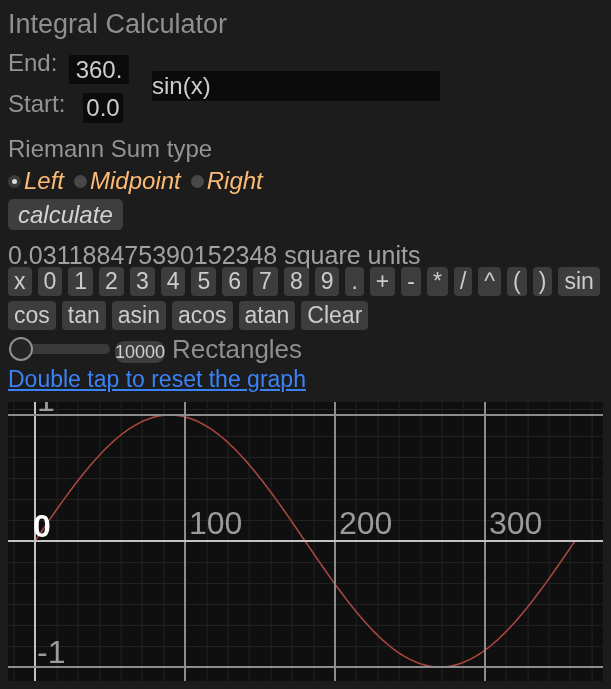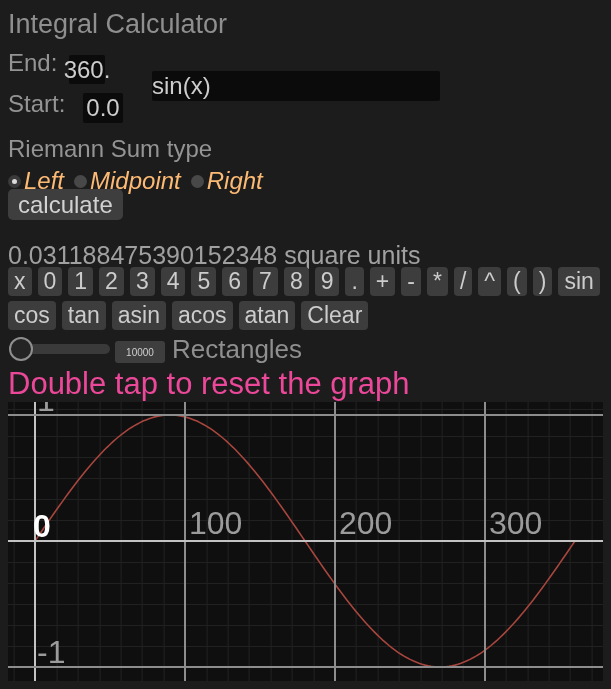--- a/index.html
+++ b/index.html
@@ -16,45 +16,45 @@
        display:flex;align-items:center;justify-content:center;padding:0 6px;height:29px;}
   .calc-btn{height:31px;font-size:24px;padding:0 10px;border-radius:5px;background:#3e3e3e;color:#d2d2d2;}
   .row{display:flex;gap:6px;}
   .radio-row{display:flex;align-items:center;gap:10px;}
   .radio-opt{display:flex;align-items:center;gap:3px;}
   .radio-circle{width:13px;height:13px;border-radius:50%;background:#484848;position:relative;flex:none;}
   .radio-circle.sel{background:#3a3a3a;}
   .radio-circle.sel::after{content:"";position:absolute;left:4px;top:4px;width:5px;height:5px;border-radius:50%;background:#dcdcdc;}
   .radio-label{color:#fdba74;font-size:24px;font-style:italic;}
   .result{color:#a0a0a0;font-size:25px;}
-  .hint{color:#ec4899;font-size:31px;}
+  .hint{color:#3b82f6;font-size:23px;text-decoration:underline;}
   .slider-track{background:#3a3a3a;border-radius:5px;}
   .slider-handle{width:24px;height:24px;border-radius:50%;background:#242424;border:2px solid #8f8f8f;box-sizing:border-box;}
-  .slider-val{background:#3e3e3e;color:#cfcfcf;font-size:10px;border-radius:3px;display:flex;align-items:center;justify-content:center;}
+  .slider-val{background:#3e3e3e;color:#cfcfcf;font-size:18px;border-radius:9px;display:flex;align-items:center;justify-content:center;}
   .rect-lbl{color:#8f8f8f;font-size:26px;}
   #graph{left:8px;top:402px;width:595px;height:279px;overflow:hidden;
     background-color:#0f0f0f;
     background-image:
       repeating-linear-gradient(to right,#212121 0 1px,transparent 1px 21.4px),
       repeating-linear-gradient(to bottom,#212121 0 1px,transparent 1px 21px);
     background-position:5.6px 0,0 13px;}
   .gridline-v{position:absolute;top:0;bottom:0;width:2px;background:#8d8d8d;}
   .gridline-h{position:absolute;left:0;right:0;height:2px;background:#8d8d8d;}
   .axisline{background:#c3c3c3;}
   .ticklabel{position:absolute;color:#9b9b9b;font-size:32px;line-height:1;}
   .ticklabel.origin{color:#ffffff;font-weight:bold;font-size:32px;}
   #curve{position:absolute;left:0;top:0;}
 </style>
 </head>
 <body>
 
 <div class="abs title" style="left:8px;top:9px;">Integral Calculator</div>
 
 <div class="abs lbl" style="left:8px;top:50px;">End:</div>
-<div class="abs inputbox center" style="left:69px;top:55px;width:36px;height:29px;">360.</div>
+<div class="abs inputbox center" style="left:69px;top:55px;width:60px;height:29px;">360.</div>
 
 <div class="abs inputbox left" style="left:152px;top:71px;width:288px;height:30px;">sin(x)</div>
 
 <div class="abs lbl" style="left:8px;top:91px;">Start:</div>
 <div class="abs inputbox center" style="left:83px;top:93px;width:40px;height:30px;">0.0</div>
 
 <div class="abs lbl" style="left:8px;top:136px;">Riemann Sum type</div>
 
 <div class="abs radio-row" style="left:8px;top:167px;" id="radio-group">
     <span class="radio-opt">
@@ -64,21 +64,21 @@
     <span class="radio-opt">
       <span class="radio-circle"></span>
       <span class="radio-label">Midpoint</span>
     </span>
     <span class="radio-opt">
       <span class="radio-circle"></span>
       <span class="radio-label">Right</span>
     </span>
   </div>
 
-<button class="abs btn calc-btn" style="left:8px;top:189px;">calculate</button>
+<button class="abs btn calc-btn" style="left:8px;top:199px;font-style:italic;">calculate</button>
 
 <div class="abs result" style="left:8px;top:233px;margin-top:8px;">0.031188475390152348 square units</div>
 
 <div class="abs row" style="left:8px;top:267px;" id="keypad-row1">
     <button class="btn">x</button>
     <button class="btn">0</button>
     <button class="btn">1</button>
     <button class="btn">2</button>
     <button class="btn">3</button>
     <button class="btn">4</button>

